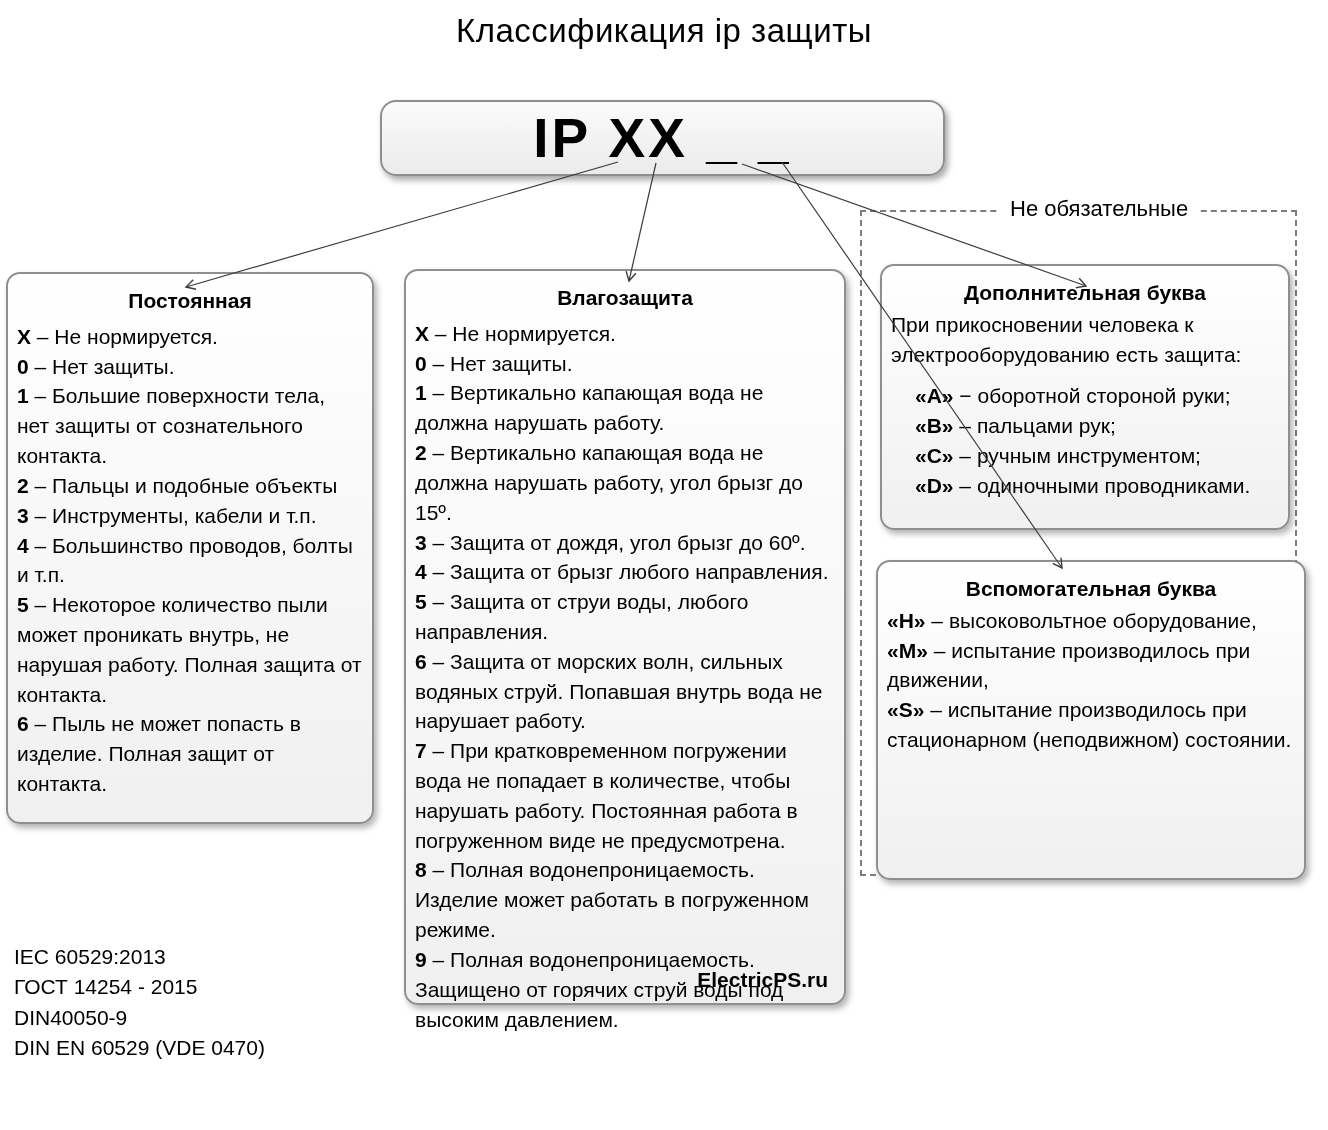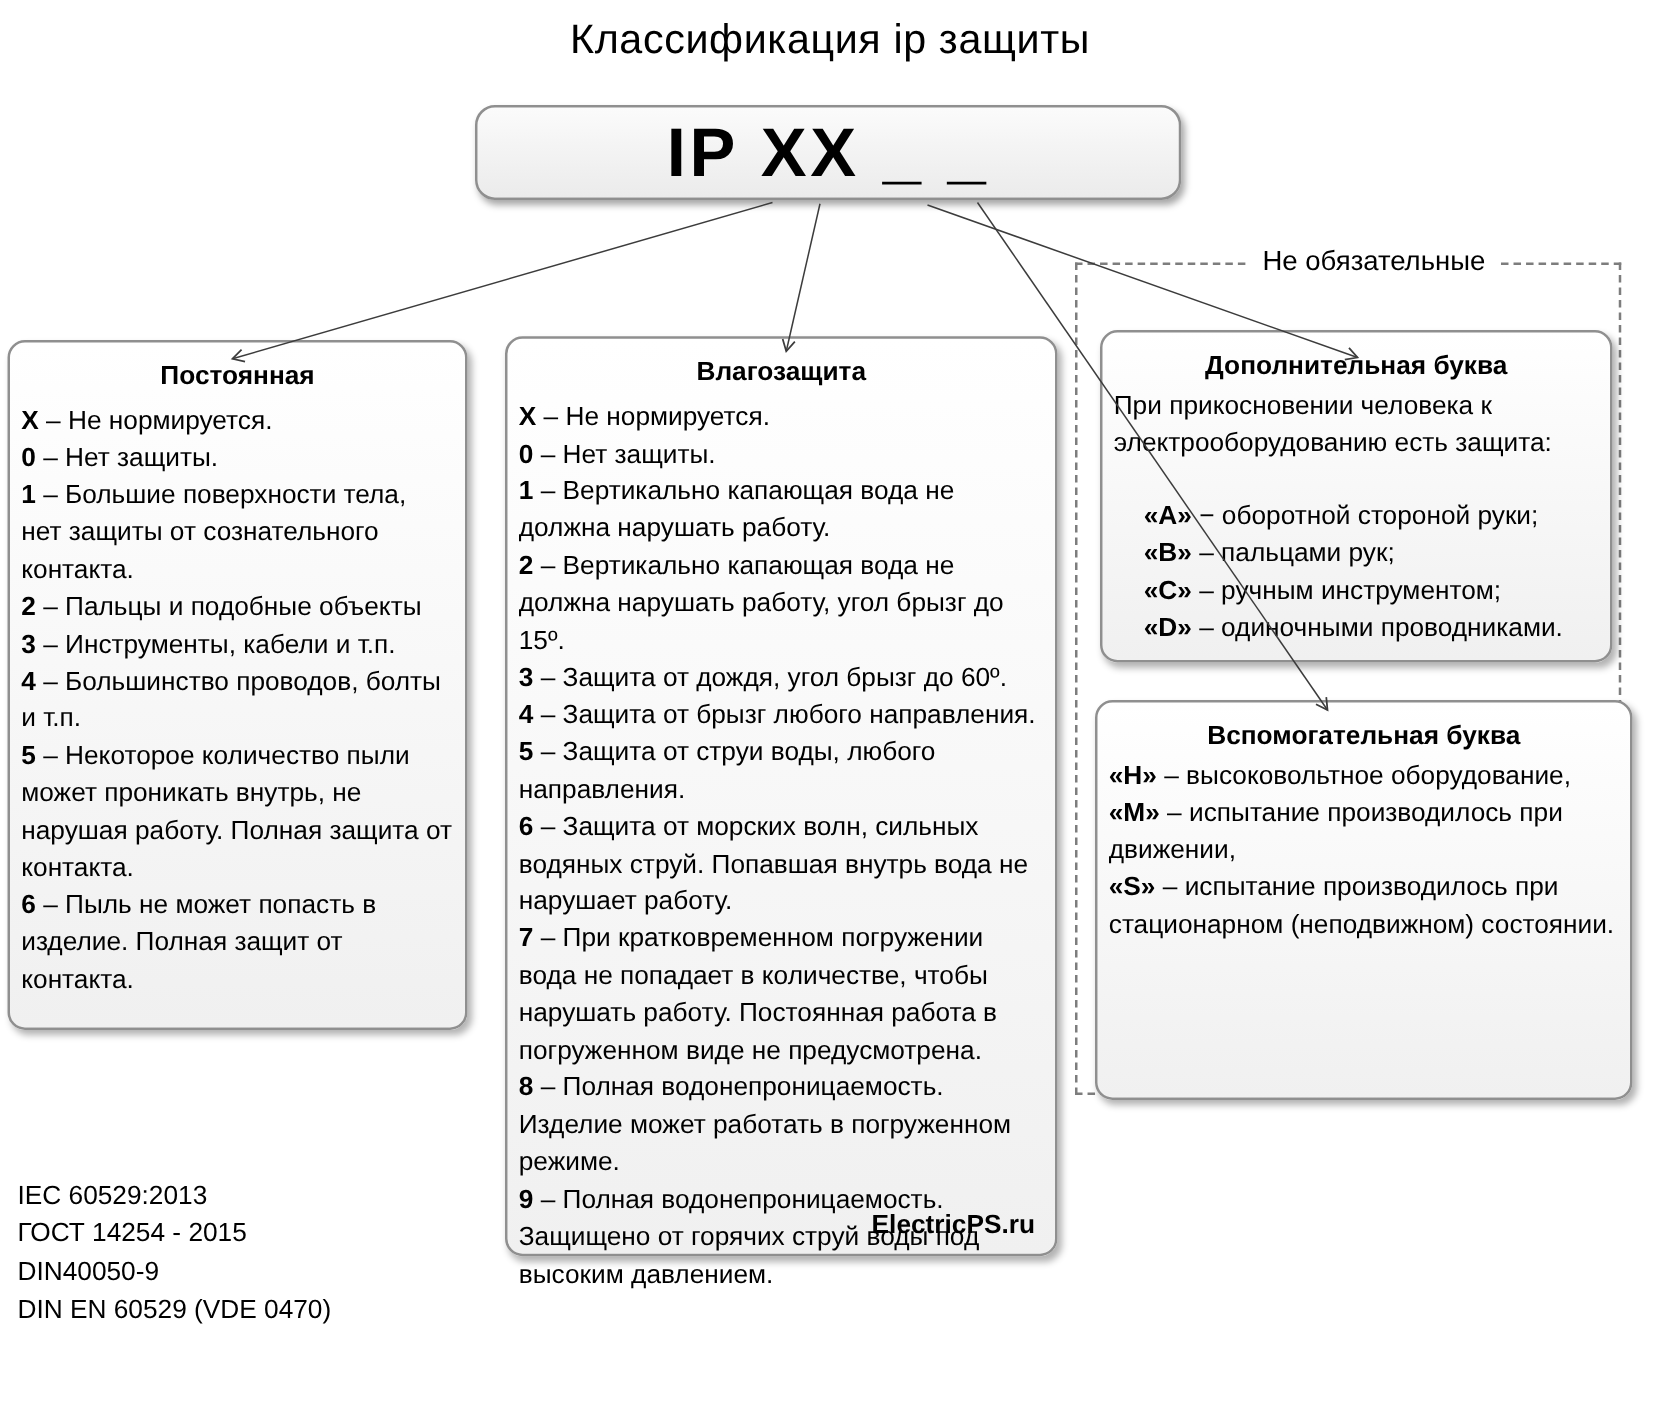--- a/index.html
+++ b/index.html
@@ -6,21 +6,21 @@
   html,body { background:#ffffff; }
   body { font-family:"Liberation Sans", sans-serif; color:#000; }
   .canvas { position:relative; width:1328px; height:1130px; background:#fff; overflow:hidden; }
 
   .page-title {
     position:absolute; top:12px; left:0; width:100%;
     text-align:center; font-size:33px; letter-spacing:0.5px;
   }
 
   .ipbox {
-    position:absolute; left:380px; top:84px; width:565px; height:76px;
+    position:absolute; left:380px; top:100px; width:565px; height:76px;
     border:2px solid #8f8f8f; border-radius:16px;
     background:linear-gradient(#fbfbfb,#ebebeb);
     box-shadow:3px 4px 6px rgba(0,0,0,0.35);
     display:flex; align-items:center; justify-content:center;
     font-size:55px; font-weight:bold; letter-spacing:3px;
     z-index:2;
   }
 
   .dashed-group {
     position:absolute; left:860px; top:210px; width:437px; height:666px;
@@ -40,21 +40,21 @@
   }
   .panel h3 { font-size:21px; font-weight:bold; text-align:center; margin:4px 0 6px 0; }
   .entry b { font-weight:bold; }
 
   .panel-dust  { left:6px;   top:272px; width:368px; height:552px; }
   .panel-water { left:404px; top:269px; width:442px; height:736px; }
   .panel-additional { left:880px; top:264px; width:410px; height:266px; }
   .panel-auxiliary  { left:876px; top:560px; width:430px; height:320px; }
 
   .panel-additional h3, .panel-auxiliary h3 { margin-bottom:2px; }
-  .indent-list { padding-left:24px; margin-top:29px; }
+  .indent-list { padding-left:24px; margin-top:12px; }
 
   .watermark {
     position:absolute; right:16px; bottom:8px;
     font-size:21px; font-weight:bold;
   }
 
   .standards {
     position:absolute; left:14px; top:942px;
     font-size:21px; line-height:1.45; z-index:2;
   }

